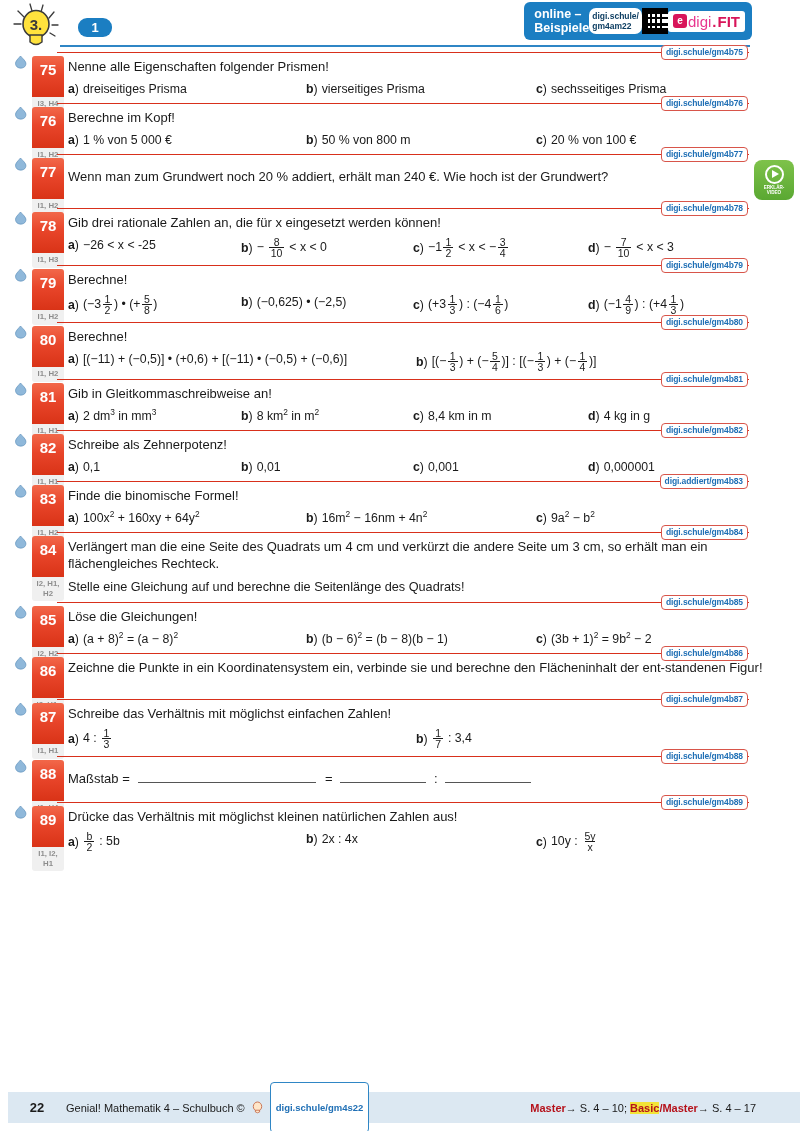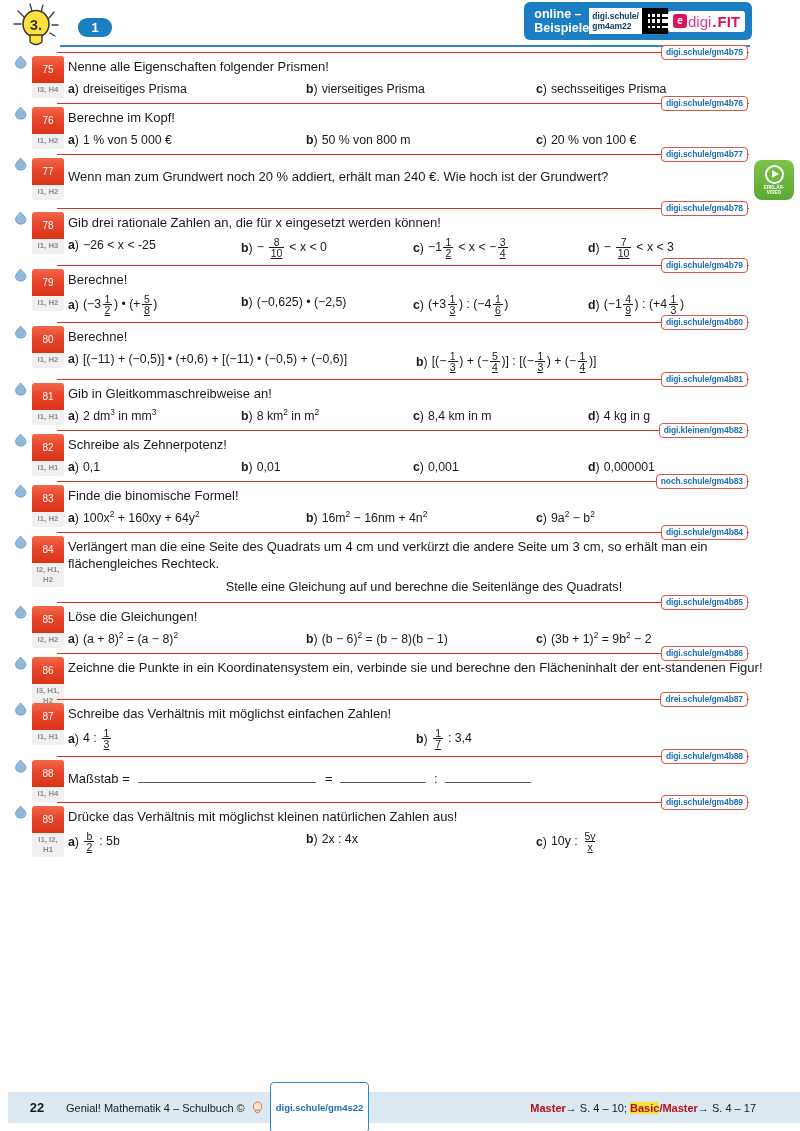--- a/index.html
+++ b/index.html
@@ -72,20 +72,21 @@
     white-space: pre-line;
   }
   .online-code {
     background: #ffffff;
     color: #0f3f63;
     font-size: 8.5px;
     font-weight: bold;
     line-height: 10px;
     padding: 3px 3px;
     white-space: pre-line;
+    border-radius: 7px;
   }
   .qr {
     width: 26px; height: 26px;
     background:
       linear-gradient(90deg,#000 0 22%,transparent 22% 30%,#000 30% 38%,transparent 38% 50%,#000 50% 58%,transparent 58% 70%,#000 70% 78%,transparent 78% 100%),
       linear-gradient(0deg,#000 0 22%,transparent 22% 32%,#000 32% 42%,transparent 42% 56%,#000 56% 66%,transparent 66% 78%,#000 78% 100%),
       #ffffff;
     background-blend-mode: multiply;
   }
   .digifit {
@@ -153,26 +154,26 @@
   .numcol {
     position: absolute;
     left: 32px; top: 4px;
     width: 32px;
     background: #f0f0f0;
     border-radius: 3px;
     padding-bottom: 2px;
   }
   .numbox {
     width: 32px;
-    height: 27px;
+    height: 41px;
     border-radius: 3px 3px 0 0;
     background: linear-gradient(180deg,#f2684a 0%,#e8452a 45%,#d93317 100%);
     color: #ffffff;
-    font-size: 10px;
-    font-weight: normal;
+    font-size: 15px;
+    font-weight: bold;
     text-align: center;
     line-height: 27px;
   }
   .comp {
     width: 32px;
     color: #8d8d8d;
     font-size: 7.8px;
     font-weight: bold;
     text-align: center;
     line-height: 9.5px;
@@ -187,21 +188,20 @@
   }
   .ex-prompt {
     font-size: 13px;
     line-height: 17px;
     padding-bottom: 3px;
   }
   .ex-extra {
     font-size: 12.7px;
     line-height: 17px;
     padding-top: 4px;
-    text-align: center;
   }
 
   .items {
     position: relative;
     display: flex;
     align-items: flex-start;
     padding-top: 3px;
     font-size: 12.3px;
   }
   .item {
@@ -219,21 +219,21 @@
     flex-direction: column;
     align-items: center;
     vertical-align: middle;
     font-size: 10.5px;
     line-height: 10.5px;
     margin: 0 1.5px;
     position: relative;
     top: -0.5px;
   }
   .frac .num { padding: 0 2px; }
-  .frac .den { padding: 0 2px; border-top: 1px solid #1a1a1a; text-decoration: underline; }
+  .frac .den { padding: 0 2px; border-top: 1px solid #1a1a1a; }
 
   sup { font-size: 0.68em; vertical-align: super; line-height: 0; }
 
   
   .video-btn {
     position: absolute;
     right: 6px; top: 6px;
     width: 40px; height: 40px;
     border-radius: 8px;
     background: linear-gradient(180deg,#7ec24a 0%,#5aa832 100%);
@@ -626,21 +626,21 @@
         <div class="item">
           <span class="lbl">d</span>
           <span>4 kg in g</span>
         </div>
       </div>
     </div>
   </div>
 
   <div class="ex">
     <div class="ex-rule"></div>
-    <div class="url-badge">digi.kleinen/gm4b82</div>
+    <div class="url-badge">digi.schule/gm4b82</div>
     <div class="drop">
       <svg viewBox="0 0 13 13" width="13" height="13">
           <path d="M6.5 0 C3 4 0.5 6 2 9.5 C3.5 13 10 13 11.5 9.5 C13 6 10 4 6.5 0 Z" fill="#8fb8da" stroke="#5e90bc" stroke-width="0.7"></path>
         </svg>
     </div>
     <div class="numcol">
       <div class="numbox">82</div>
       <div class="comp">I1, H1</div>
     </div>
     <div class="ex-body">
@@ -661,21 +661,21 @@
         <div class="item">
           <span class="lbl">d</span>
           <span>0,000001</span>
         </div>
       </div>
     </div>
   </div>
 
   <div class="ex">
     <div class="ex-rule"></div>
-    <div class="url-badge">noch.schule/gm4b83</div>
+    <div class="url-badge">digi.addiert/gm4b83</div>
     <div class="drop">
       <svg viewBox="0 0 13 13" width="13" height="13">
           <path d="M6.5 0 C3 4 0.5 6 2 9.5 C3.5 13 10 13 11.5 9.5 C13 6 10 4 6.5 0 Z" fill="#8fb8da" stroke="#5e90bc" stroke-width="0.7"></path>
         </svg>
     </div>
     <div class="numcol">
       <div class="numbox">83</div>
       <div class="comp">I1, H2</div>
     </div>
     <div class="ex-body">
@@ -760,21 +760,21 @@
       <div class="comp">I3, H1,
 H2</div>
     </div>
     <div class="ex-body" style="padding-right:36px">
       <div class="ex-prompt">Zeichne die Punkte in ein Koordinatensystem ein, verbinde sie und berechne den Flächeninhalt der ent-standenen Figur!</div>
     </div>
   </div>
 
   <div class="ex">
     <div class="ex-rule"></div>
-    <div class="url-badge">drei.schule/gm4b87</div>
+    <div class="url-badge">digi.schule/gm4b87</div>
     <div class="drop">
       <svg viewBox="0 0 13 13" width="13" height="13">
           <path d="M6.5 0 C3 4 0.5 6 2 9.5 C3.5 13 10 13 11.5 9.5 C13 6 10 4 6.5 0 Z" fill="#8fb8da" stroke="#5e90bc" stroke-width="0.7"></path>
         </svg>
     </div>
     <div class="numcol">
       <div class="numbox">87</div>
       <div class="comp">I1, H1</div>
     </div>
     <div class="ex-body" style="min-height:54px">

